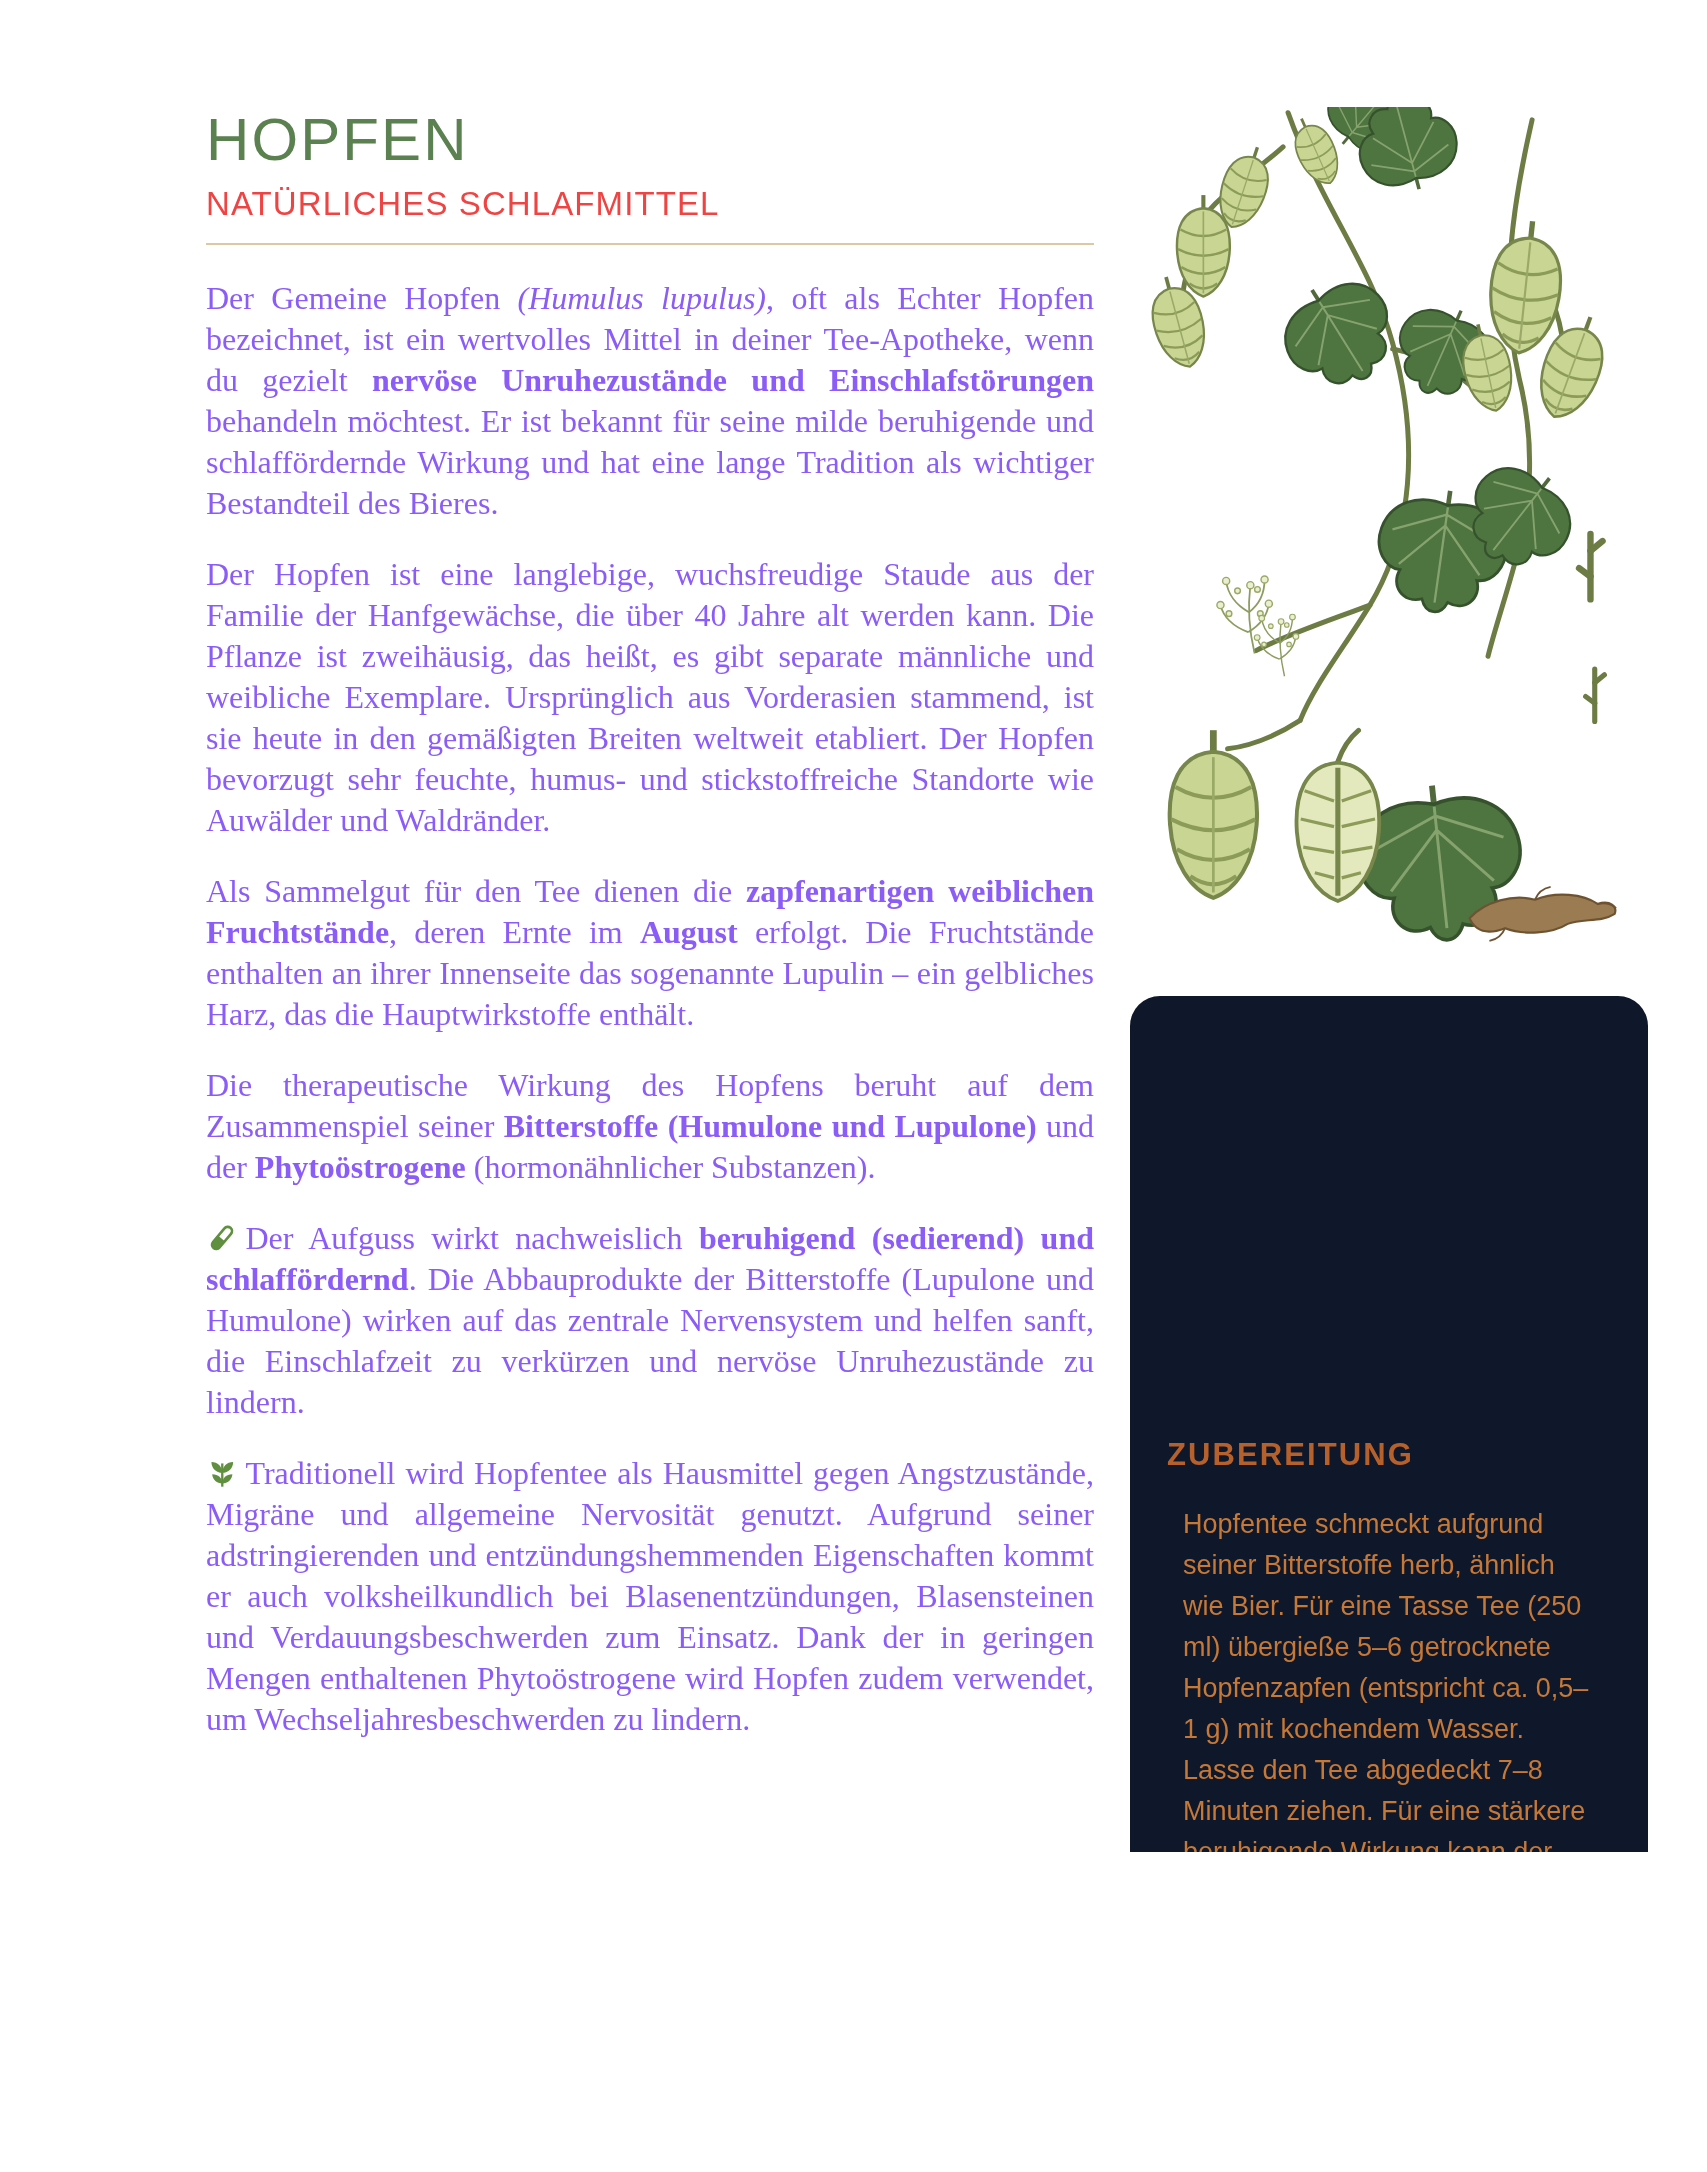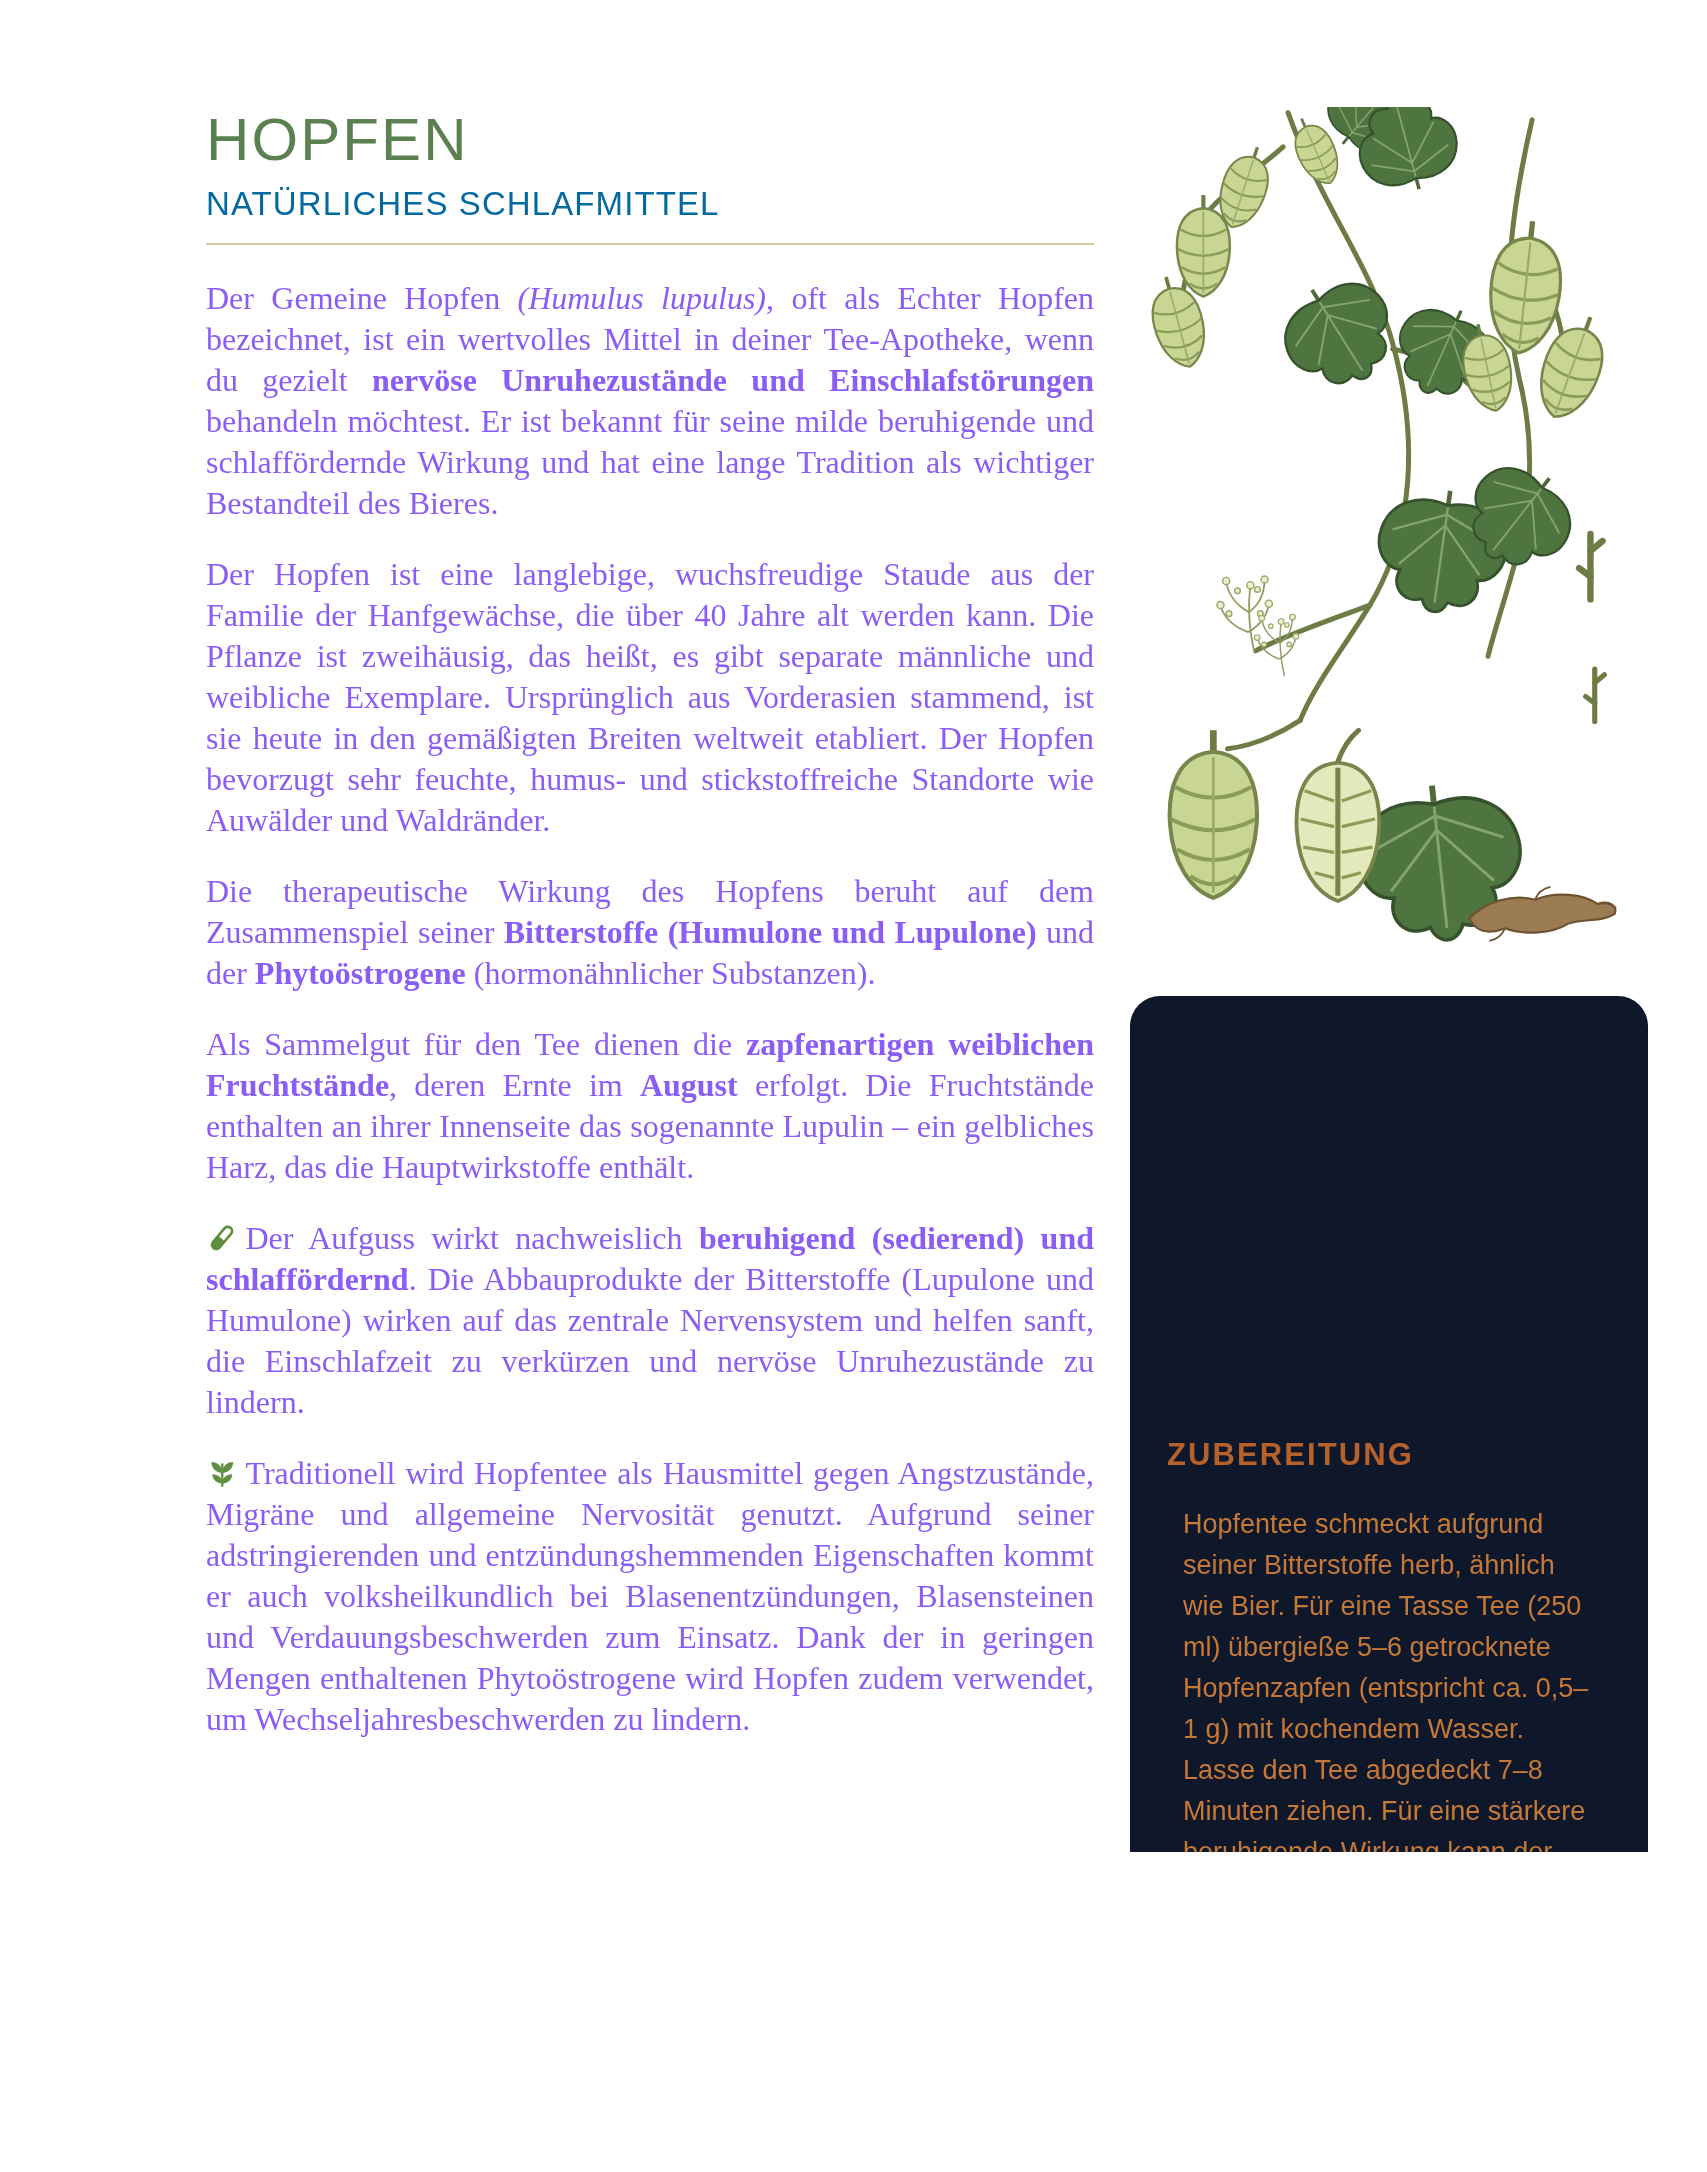--- a/index.html
+++ b/index.html
@@ -9,21 +9,21 @@
   }
 
   
   .text-col { position:absolute; left:206px; top:105px; width:888px; }
   .title {
     margin:0; font-family:"Liberation Sans", sans-serif; font-weight:500;
     font-size:60px; letter-spacing:2.1px; color:#5c8150;
   }
   .subtitle {
     margin:11.4px 0 0 0; font-family:"Liberation Sans", sans-serif; font-weight:400;
-    font-size:33px; letter-spacing:1.1px; color:#0369a1;
+    font-size:33px; letter-spacing:1.1px; color:#ef4444;
   }
   .header-rule { margin-top:20px; border-top:2.1px solid #dcc9a2; }
   .body-p {
     margin:0 0 30px 0; font-size:32px; line-height:41px; color:#8b5cf6;
     text-align:justify; hyphens:auto;
   }
   .first-p { margin-top:33px; }
   .section-heading {
     margin:38px 0 14.2px 0; font-family:"Liberation Sans", sans-serif;
     font-style:italic; font-weight:700; font-size:27px; color:#b5602a;
@@ -64,22 +64,22 @@
 
 <div class="page">
 
   <main class="text-col">
     <h1 class="title">HOPFEN</h1>
     <h2 class="subtitle">NATÜRLICHES SCHLAFMITTEL</h2>
     <div class="header-rule"></div>
 
     <p class="body-p first-p"><span>Der Gemeine Hopfen </span><span style="font-style: italic;">(Humulus lupulus)</span><span>, oft als Echter Hopfen bezeichnet, ist ein wertvolles Mittel in deiner Tee-Apotheke, wenn du gezielt </span><span style="font-weight: bold;">nervöse Unruhezustände und Einschlafstörungen</span><span> behandeln möchtest. Er ist bekannt für seine milde beruhigende und schlaffördernde Wirkung und hat eine lange Tradition als wichtiger Bestandteil des Bieres.</span></p>
     <p class="body-p"><span>Der Hopfen ist eine langlebige, wuchsfreudige Staude aus der Familie der Hanfgewächse, die über 40 Jahre alt werden kann. Die Pflanze ist zweihäusig, das heißt, es gibt separate männliche und weibliche Exemplare. Ursprünglich aus Vorderasien stammend, ist sie heute in den gemäßigten Breiten weltweit etabliert. Der Hopfen bevorzugt sehr feuchte, humus- und stickstoffreiche Standorte wie Auwälder und Waldränder.</span></p>
+    <p class="body-p"><span>Als Sammelgut für den Tee dienen die </span><span style="font-weight: bold;">zapfenartigen weiblichen Fruchtstände</span><span>, deren Ernte im </span><span style="font-weight: bold;">August</span><span> erfolgt. Die Fruchtstände enthalten an ihrer Innenseite das sogenannte Lupulin – ein gelbliches Harz, das die Hauptwirkstoffe enthält.</span></p>
     <p class="body-p"><span>Die therapeutische Wirkung des Hopfens beruht auf dem Zusammenspiel seiner </span><span style="font-weight: bold;">Bitterstoffe (Humulone und Lupulone)</span><span> und der </span><span style="font-weight: bold;">Phytoöstrogene</span><span> (hormonähnlicher Substanzen).</span></p>
-    <p class="body-p"><span>Als Sammelgut für den Tee dienen die </span><span style="font-weight: bold;">zapfenartigen weiblichen Fruchtstände</span><span>, deren Ernte im </span><span style="font-weight: bold;">August</span><span> erfolgt. Die Fruchtstände enthalten an ihrer Innenseite das sogenannte Lupulin – ein gelbliches Harz, das die Hauptwirkstoffe enthält.</span></p>
 
 
     <p class="body-p">
       <span class="inline-icon">
         <svg viewBox="0 0 40 40" aria-hidden="true">
           <g transform="rotate(40 20 20)">
             <rect x="14.5" y="2" width="11" height="34" rx="5.5" fill="none" stroke="#5f8f3f" stroke-width="3.4"></rect>
             <path d="M14.5 20 h11 v10.5 a5.5 5.5 0 0 1 -11 0 Z" fill="#5f8f3f"></path>
           </g>
         </svg>

